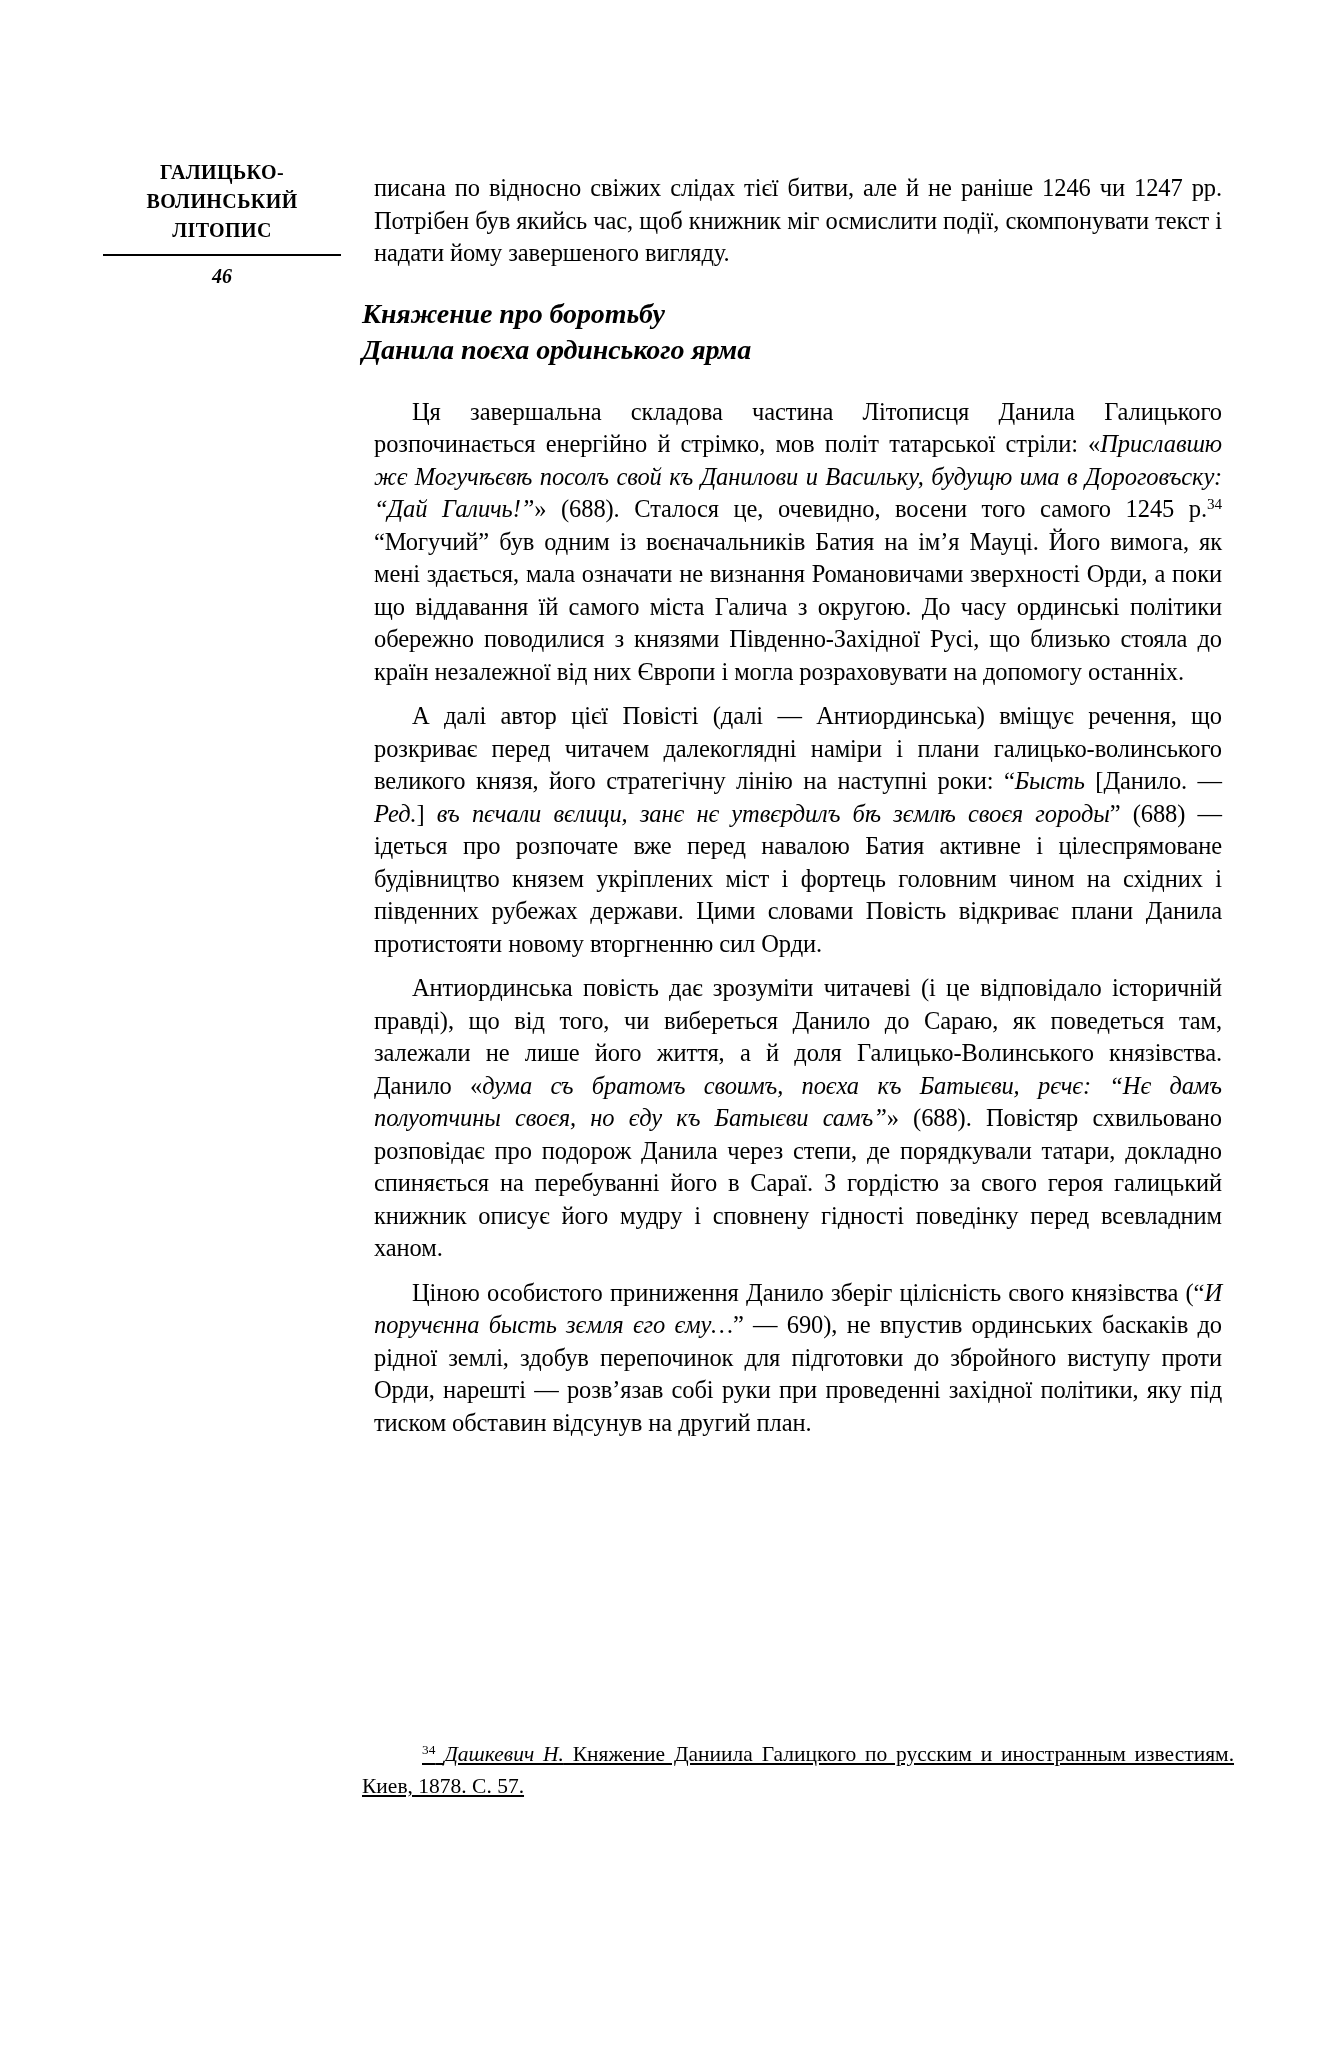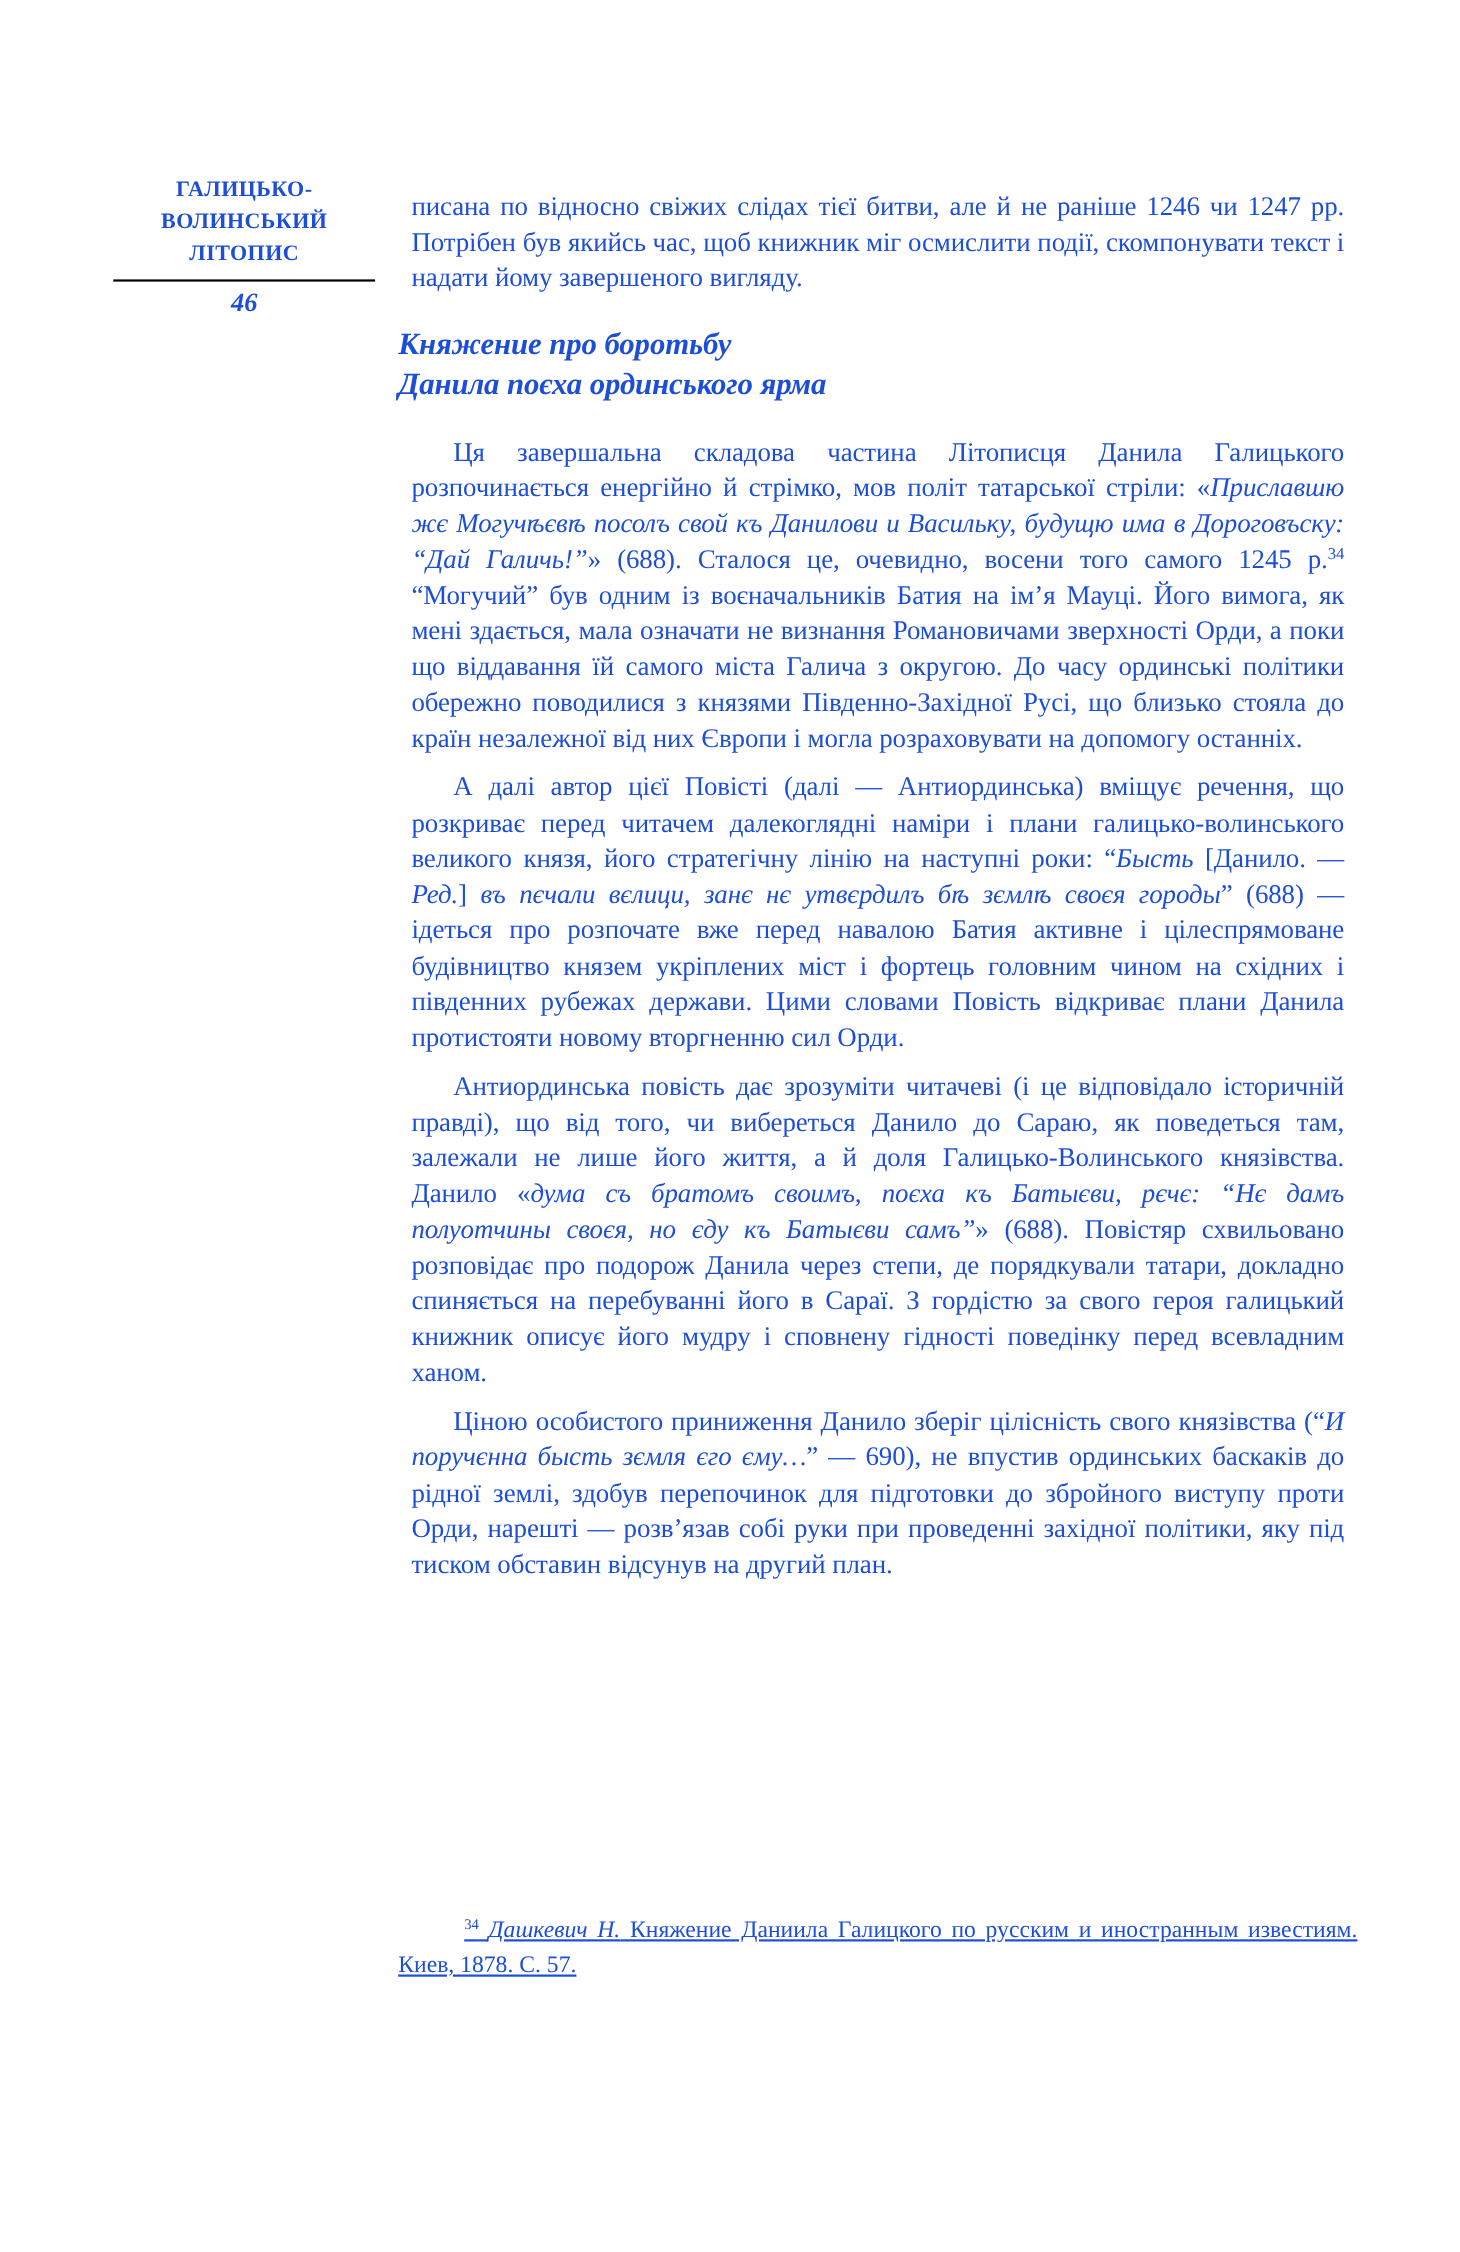--- a/index.html
+++ b/index.html
@@ -5,21 +5,21 @@
   html, body {
     margin: 0;
     padding: 0;
     background: #ffffff;
   }
   .page {
     position: relative;
     width: 1327px;
     height: 2047px;
     background: #ffffff;
-    color: #1d4ed8;
+    color: #000000;
     font-family: "Liberation Serif", "DejaVu Serif", serif;
     overflow: hidden;
   }
 
   
   .margin-header {
     position: absolute;
     left: 103px;
     top: 158px;
     width: 238px;
@@ -33,21 +33,21 @@
   }
   .margin-title .mline { display: block; }
   .margin-rule {
     border: 0;
     border-top: 2.5px solid #000;
     margin: 9px 0 4px 0;
   }
   .page-number {
     font-weight: bold;
     font-style: italic;
-    font-size: 24px;
+    font-size: 20px;
     line-height: 32px;
   }
 
   
   .text-column {
     position: absolute;
     left: 362px;
     top: 160px;
     width: 872px;
     font-size: 24.5px;

